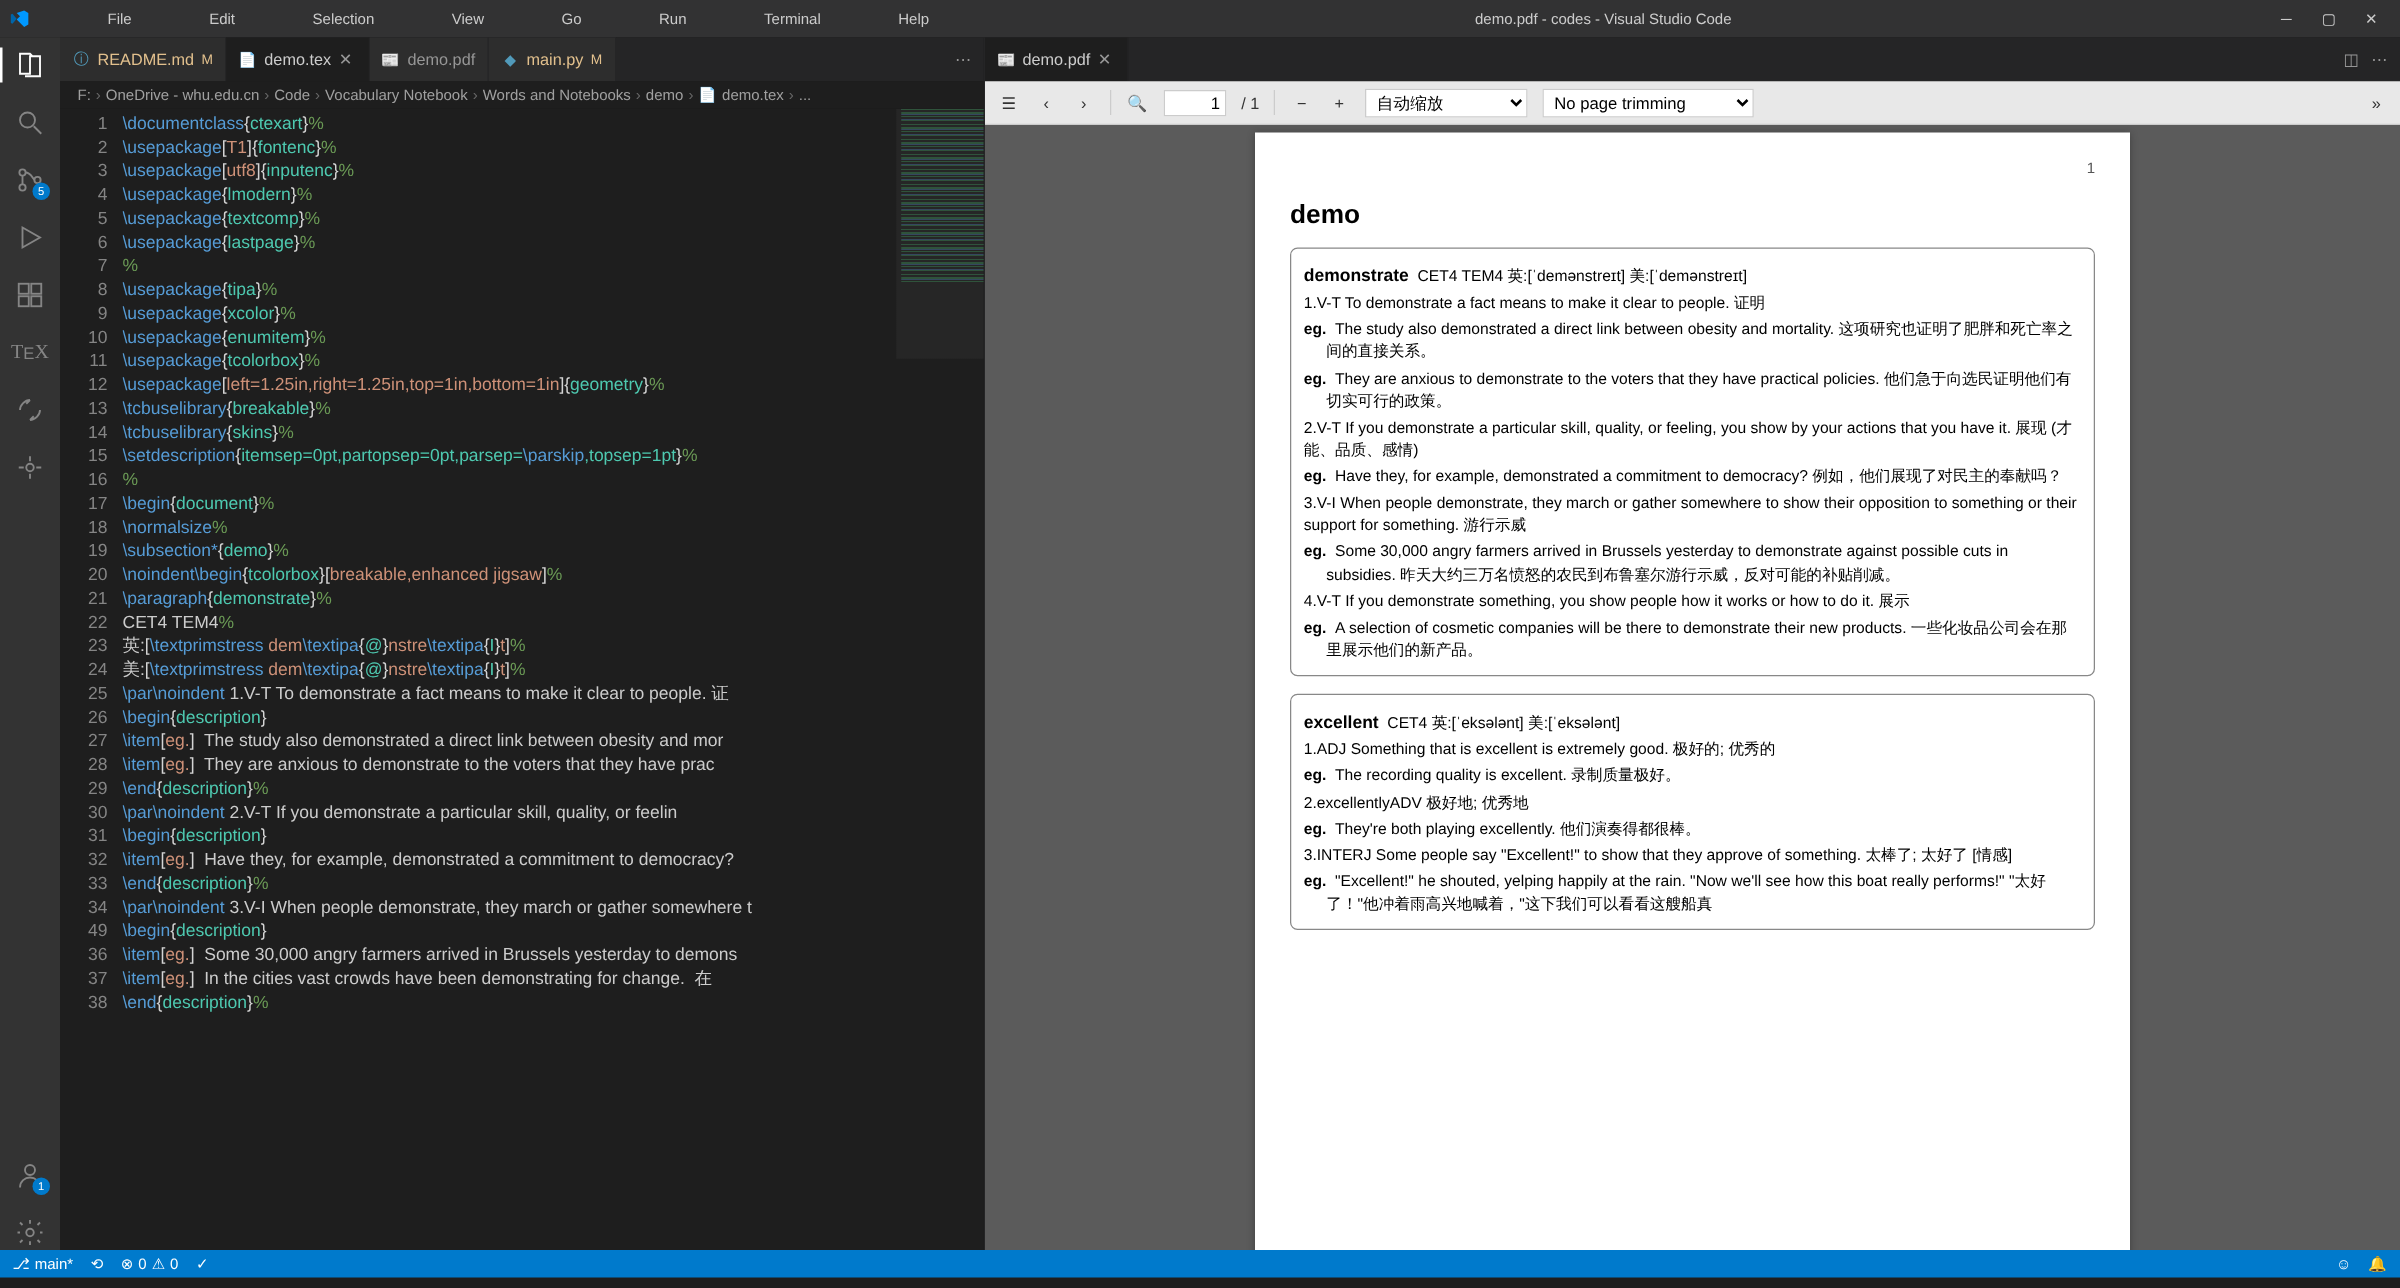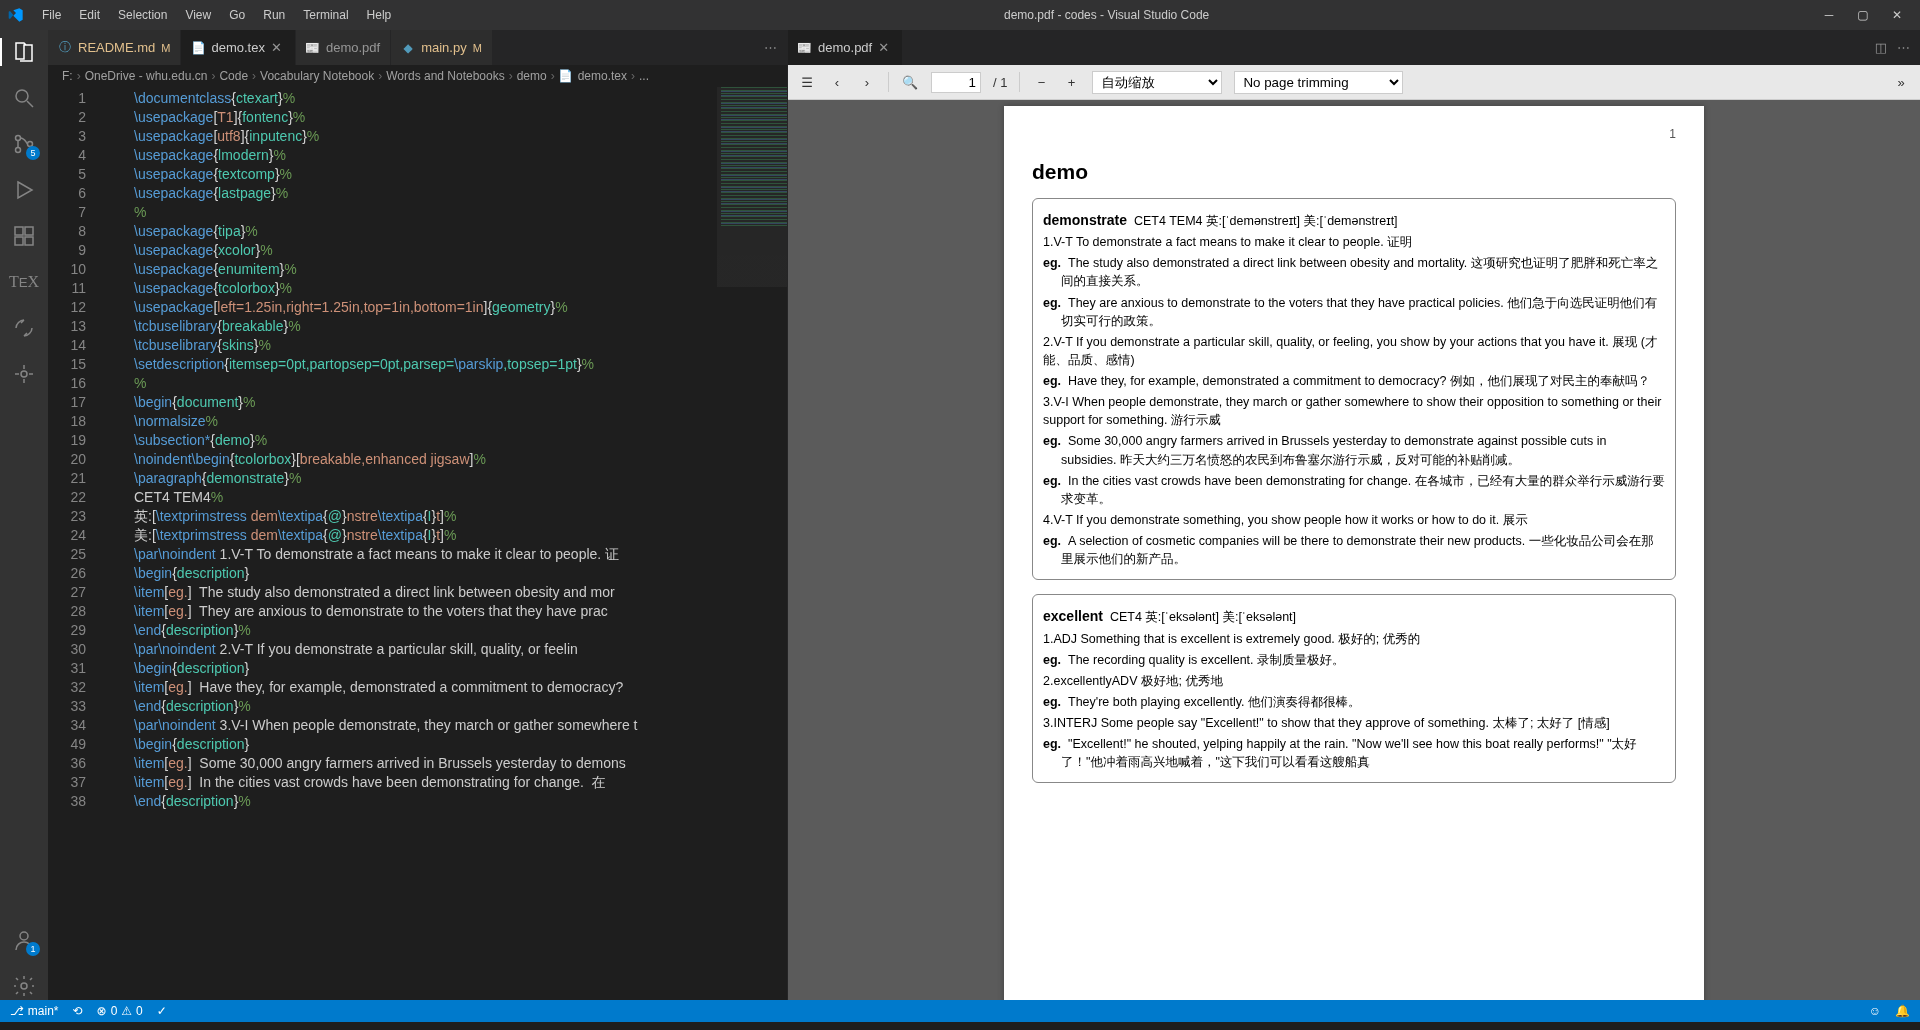--- a/index.html
+++ b/index.html
@@ -2,21 +2,21 @@
 <html><head>
 <meta charset="utf-8">
 <style>
 * { margin:0; padding:0; box-sizing:border-box; font-family:'Segoe UI',Arial,sans-serif; }
 body { background:#1e1e1e; color:#cccccc; width:1920px; height:1030px; overflow:hidden; font-size:13px; }
 
 
 .titlebar { height:30px; background:#323233; display:flex; align-items:center; padding:0 8px; color:#cccccc; font-size:12px; }
 .titlebar .logo { width:16px; height:16px; margin-right:10px; }
 .titlebar .menu { display:flex; gap:2px; }
-.titlebar .menu span { padding:4px 8px; cursor:pointer; }
+.titlebar .menu span { padding:4px 8px; cursor:pointer;margin-left:44px; }
 .titlebar .title-center { flex:1; text-align:center; }
 .titlebar .winctrl { display:flex; gap:20px; padding:0 8px; }
 .titlebar .winctrl span { width:14px; text-align:center; cursor:pointer; }
 
 
 .main { display:flex; height:970px; }
 .activity { width:48px; background:#333333; display:flex; flex-direction:column; align-items:center; padding-top:8px; gap:18px; }
 .activity .aicon { width:28px; height:28px; display:flex; align-items:center; justify-content:center; cursor:pointer; position:relative; }
 .activity .aicon svg { width:24px; height:24px; stroke:#858585; fill:none; stroke-width:1.5; }
 .activity .aicon.active svg { stroke:#ffffff; }
@@ -40,21 +40,21 @@
 .tab .close { width:14px; color:#969696; }
 .tabs .tabspacer { flex:1; }
 .tabs .tabact { display:flex; align-items:center; gap:10px; padding:0 10px; color:#969696; }
 
 .breadcrumb { height:22px; background:#1e1e1e; padding:0 14px; display:flex; align-items:center; gap:4px; font-size:12px; color:#a0a0a0; }
 .breadcrumb .sep { color:#666; }
 
 
 .code-wrap { flex:1; display:flex; overflow:hidden; background:#1e1e1e; position:relative; }
 .gutter { width:50px; text-align:right; padding-right:12px; color:#858585; font-family:Consolas,monospace; font-size:14px; line-height:19px; padding-top:2px; user-select:none; }
-.code { flex:1; font-family:Consolas,monospace; font-size:14px; line-height:19px; padding-top:2px; white-space:pre; overflow:hidden;margin-left:36px; }
+.code { flex:1; font-family:Consolas,monospace; font-size:14px; line-height:19px; padding-top:2px; white-space:pre; overflow:hidden; }
 .code .ln { height:19px; }
 .t-cmd { color:#569cd6; }
 .t-brace { color:#d4d4d4; }
 .t-arg { color:#4ec9b0; }
 .t-opt { color:#ce9178; }
 .t-comment { color:#6a9955; }
 
 .minimap { position:absolute; right:0; top:0; width:70px; height:200px; background:linear-gradient(#2a2a2a,#2a2a2a); opacity:0.7; }
 .minimap::before{content:'';position:absolute;top:0;right:0;left:4px;height:140px;background:repeating-linear-gradient(#4a6,#4a6 1px,transparent 1px,transparent 3px),repeating-linear-gradient(#58c,#58c 1px,transparent 1px,transparent 4px);opacity:0.5;}
 
@@ -298,21 +298,20 @@
           <h3>demo</h3>
           <div class="wordbox">
             <p><span class="headw">demonstrate</span>&nbsp;&nbsp;<span>CET4 TEM4 英:[ˈdemənstreɪt] 美:[ˈdemənstreɪt]</span></p>
             <p>1.V-T To demonstrate a fact means to make it clear to people. 证明</p>
             <p class="eg"><b>eg.</b>&nbsp;&nbsp;<span>The study also demonstrated a direct link between obesity and mortality. 这项研究也证明了肥胖和死亡率之间的直接关系。</span></p>
             <p class="eg"><b>eg.</b>&nbsp;&nbsp;<span>They are anxious to demonstrate to the voters that they have practical policies. 他们急于向选民证明他们有切实可行的政策。</span></p>
             <p>2.V-T If you demonstrate a particular skill, quality, or feeling, you show by your actions that you have it. 展现 (才能、品质、感情)</p>
             <p class="eg"><b>eg.</b>&nbsp;&nbsp;<span>Have they, for example, demonstrated a commitment to democracy? 例如，他们展现了对民主的奉献吗？</span></p>
             <p>3.V-I When people demonstrate, they march or gather somewhere to show their opposition to something or their support for something. 游行示威</p>
             <p class="eg"><b>eg.</b>&nbsp;&nbsp;<span>Some 30,000 angry farmers arrived in Brussels yesterday to demonstrate against possible cuts in subsidies. 昨天大约三万名愤怒的农民到布鲁塞尔游行示威，反对可能的补贴削减。</span></p>
-            <p class="eg"><b>eg.</b>&nbsp;&nbsp;<span>In the cities vast crowds have been demonstrating for change. 在各城市，已经有大量的群众举行示威游行要求变革。</span></p>
             <p>4.V-T If you demonstrate something, you show people how it works or how to do it. 展示</p>
             <p class="eg"><b>eg.</b>&nbsp;&nbsp;<span>A selection of cosmetic companies will be there to demonstrate their new products. 一些化妆品公司会在那里展示他们的新产品。</span></p>
           </div>
           <div class="wordbox">
             <p><span class="headw">excellent</span>&nbsp;&nbsp;<span>CET4 英:[ˈeksələnt] 美:[ˈeksələnt]</span></p>
             <p>1.ADJ Something that is excellent is extremely good. 极好的; 优秀的</p>
             <p class="eg"><b>eg.</b>&nbsp;&nbsp;<span>The recording quality is excellent. 录制质量极好。</span></p>
             <p>2.excellentlyADV 极好地; 优秀地</p>
             <p class="eg"><b>eg.</b>&nbsp;&nbsp;<span>They're both playing excellently. 他们演奏得都很棒。</span></p>
             <p>3.INTERJ Some people say "Excellent!" to show that they approve of something. 太棒了; 太好了 [情感]</p>

